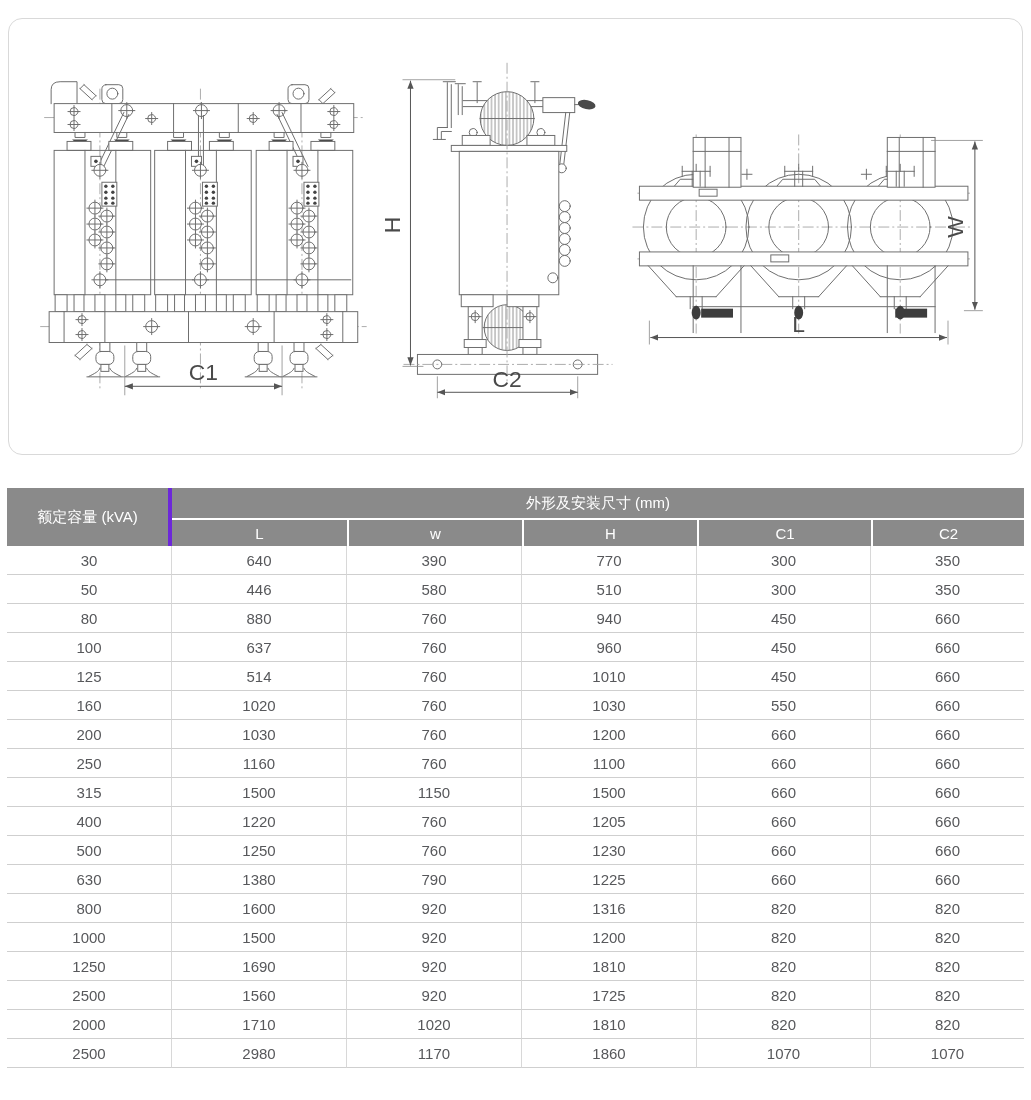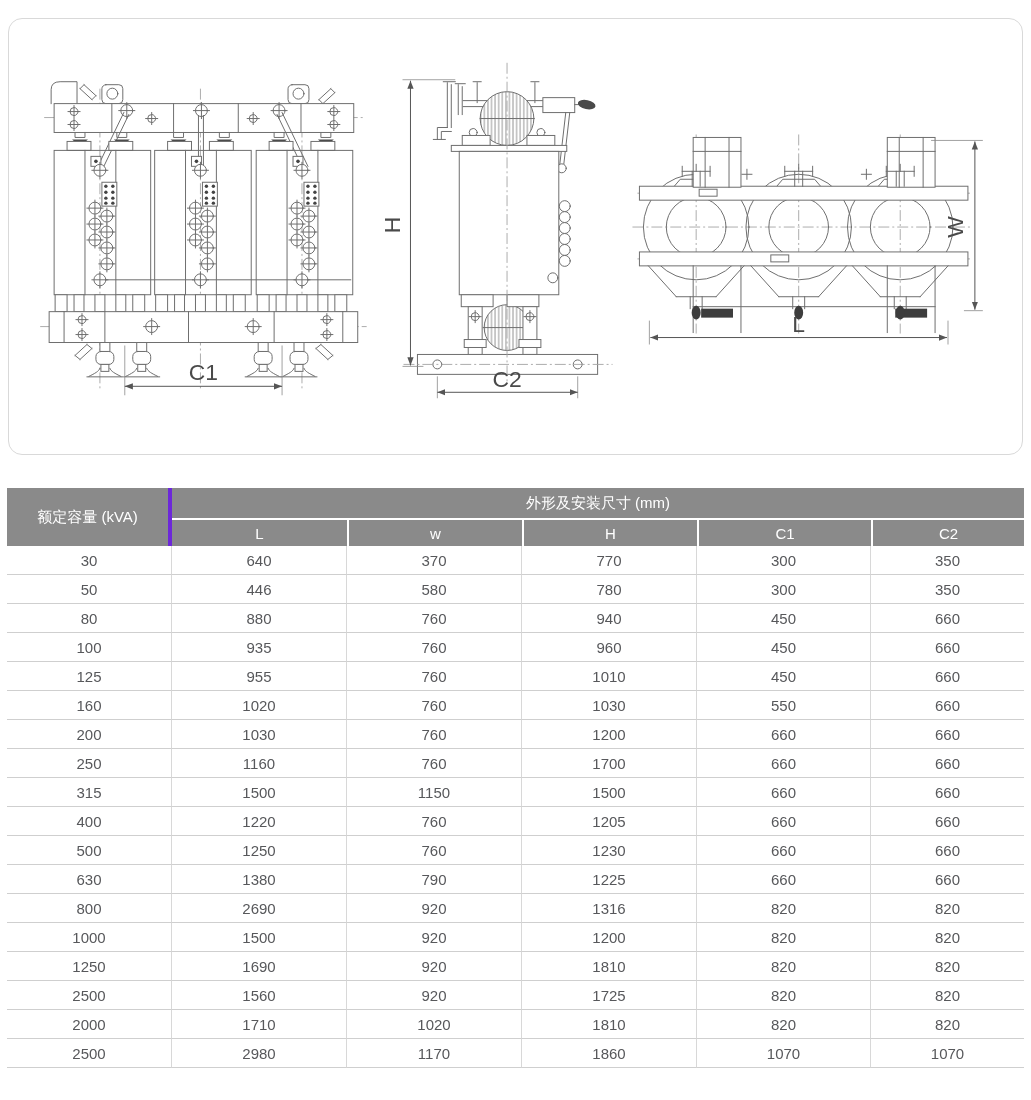--- a/index.html
+++ b/index.html
@@ -356,52 +356,52 @@
       <th class="sub">w</th>
       <th class="sub">H</th>
       <th class="sub">C1</th>
       <th class="sub">C2</th>
     </tr>
   </thead>
   <tbody>
       <tr>
         <td>30</td>
         <td>640</td>
-        <td>370</td>
+        <td>390</td>
         <td>770</td>
         <td>300</td>
         <td>350</td>
       </tr>
       <tr>
         <td>50</td>
         <td>446</td>
         <td>580</td>
-        <td>780</td>
+        <td>510</td>
         <td>300</td>
         <td>350</td>
       </tr>
       <tr>
         <td>80</td>
         <td>880</td>
         <td>760</td>
         <td>940</td>
         <td>450</td>
         <td>660</td>
       </tr>
       <tr>
         <td>100</td>
-        <td>935</td>
+        <td>637</td>
         <td>760</td>
         <td>960</td>
         <td>450</td>
         <td>660</td>
       </tr>
       <tr>
         <td>125</td>
-        <td>955</td>
+        <td>514</td>
         <td>760</td>
         <td>1010</td>
         <td>450</td>
         <td>660</td>
       </tr>
       <tr>
         <td>160</td>
         <td>1020</td>
         <td>760</td>
         <td>1030</td>
@@ -413,21 +413,21 @@
         <td>1030</td>
         <td>760</td>
         <td>1200</td>
         <td>660</td>
         <td>660</td>
       </tr>
       <tr>
         <td>250</td>
         <td>1160</td>
         <td>760</td>
-        <td>1700</td>
+        <td>1100</td>
         <td>660</td>
         <td>660</td>
       </tr>
       <tr>
         <td>315</td>
         <td>1500</td>
         <td>1150</td>
         <td>1500</td>
         <td>660</td>
         <td>660</td>
@@ -451,21 +451,21 @@
       <tr>
         <td>630</td>
         <td>1380</td>
         <td>790</td>
         <td>1225</td>
         <td>660</td>
         <td>660</td>
       </tr>
       <tr>
         <td>800</td>
-        <td>2690</td>
+        <td>1600</td>
         <td>920</td>
         <td>1316</td>
         <td>820</td>
         <td>820</td>
       </tr>
       <tr>
         <td>1000</td>
         <td>1500</td>
         <td>920</td>
         <td>1200</td>

